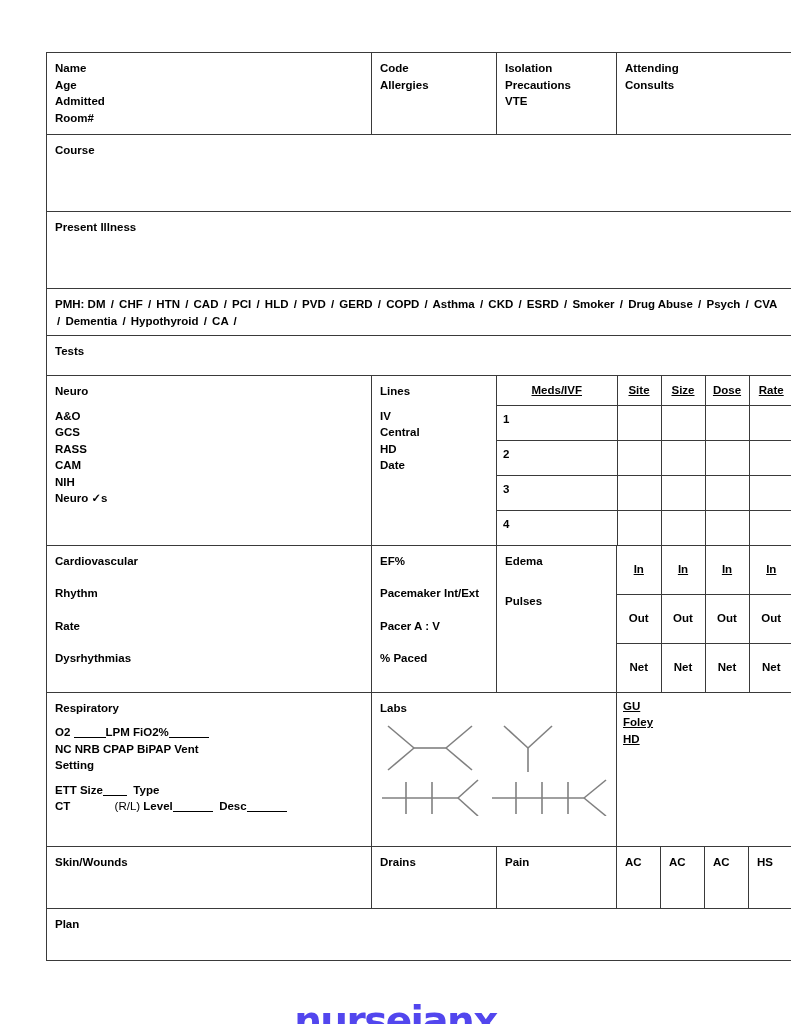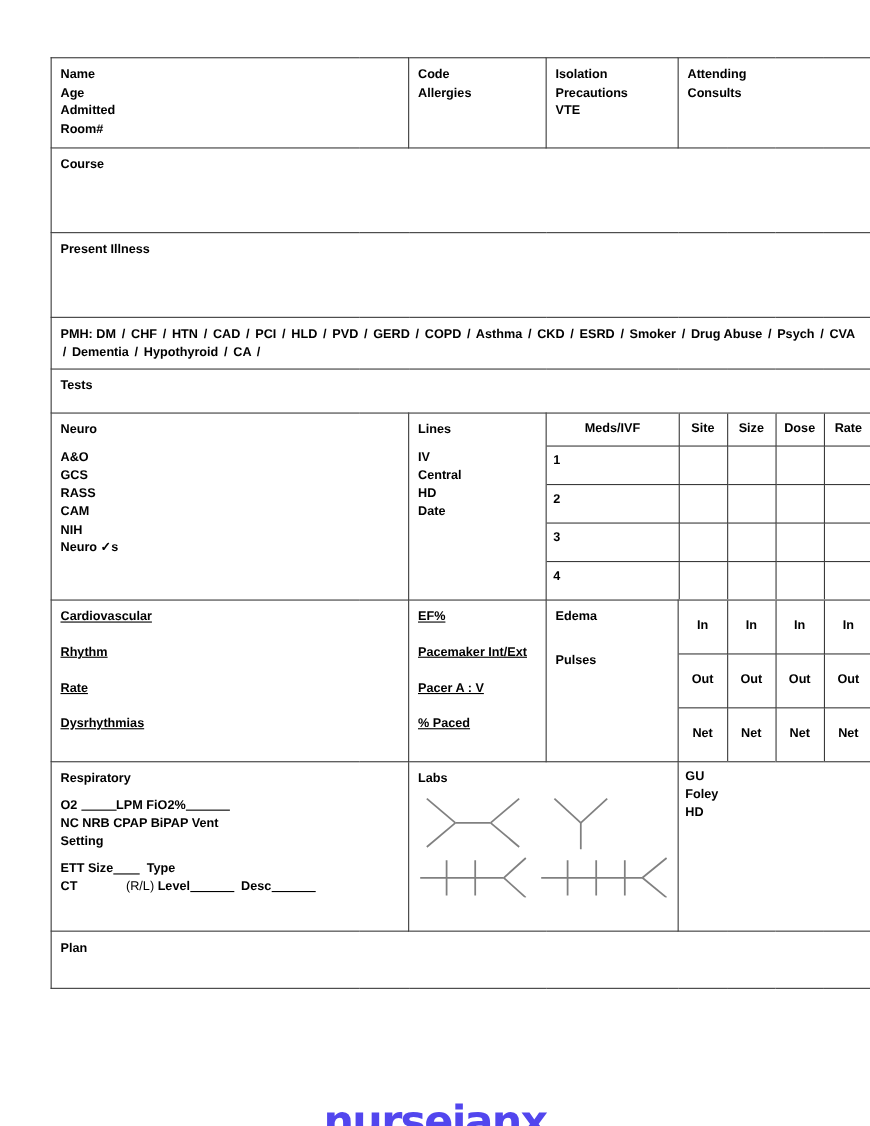--- a/index.html
+++ b/index.html
@@ -44,21 +44,21 @@
   }
   .sheet td.nopad {
     padding: 0;
   }
 
   .lbl { display: block; }
   .gap-sm { height: 8px; }
   .gap-md { height: 12px; }
 
   
-  .spaced .lbl { margin-bottom: 16px; text-decoration: underline; }
+  .spaced .lbl { margin-bottom: 16px; }
   .spaced .lbl:last-child { margin-bottom: 0; }
 
   
   .pmh { font-weight: normal; font-size: 11.5px; line-height: 17px; }
   .pmh b { font-weight: bold; }
   .pmh .sep { padding: 0 2px; }
 
   
   .inner {
     width: 100%;
@@ -82,21 +82,21 @@
   .inner td.ion {
     text-align: center;
     vertical-align: middle;
     height: 40px;
     padding: 4px 2px;
   }
 
   
   .inner tr td:first-child { border-left: none; }
   .inner tr td:last-child  { border-right: none; }
-  .inner tr:first-child td { border-top: none; }
+  .inner tr:first-child td { border-top: none; text-decoration: underline; }
   .inner tr:last-child td  { border-bottom: none; }
 
   .resp-line { white-space: nowrap; }
   .reg { font-weight: normal; padding-left: 41px; }
   .ul { display: inline-block; border-bottom: 1.6px solid #000; vertical-align: -2px; }
   .ul-sm { width: 24px; }
   .ul-md { width: 32px; }
   .ul-lg { width: 40px; }
 
   
@@ -381,20 +381,35 @@
               <span class="lbl">GU</span>
               <span class="lbl">Foley</span>
               <span class="lbl">HD</span>
             </td>
           </tr>
         </tbody>
             </table>
       </td>
     </tr>
 
+    <tr>
+      <td colspan="2" style="height:48px">
+        <span class="lbl">Skin/Wounds</span>
+      </td>
+      <td>
+        <span class="lbl">Drains</span>
+      </td>
+      <td>
+        <span class="lbl">Pain</span>
+      </td>
+      <td>AC</td>
+      <td>AC</td>
+      <td>AC</td>
+      <td>HS</td>
+    </tr>
 
     <tr>
       <td colspan="8" style="height:38px">
         <span class="lbl">Plan</span>
       </td>
     </tr>
 
   </tbody>
     </table>
 

